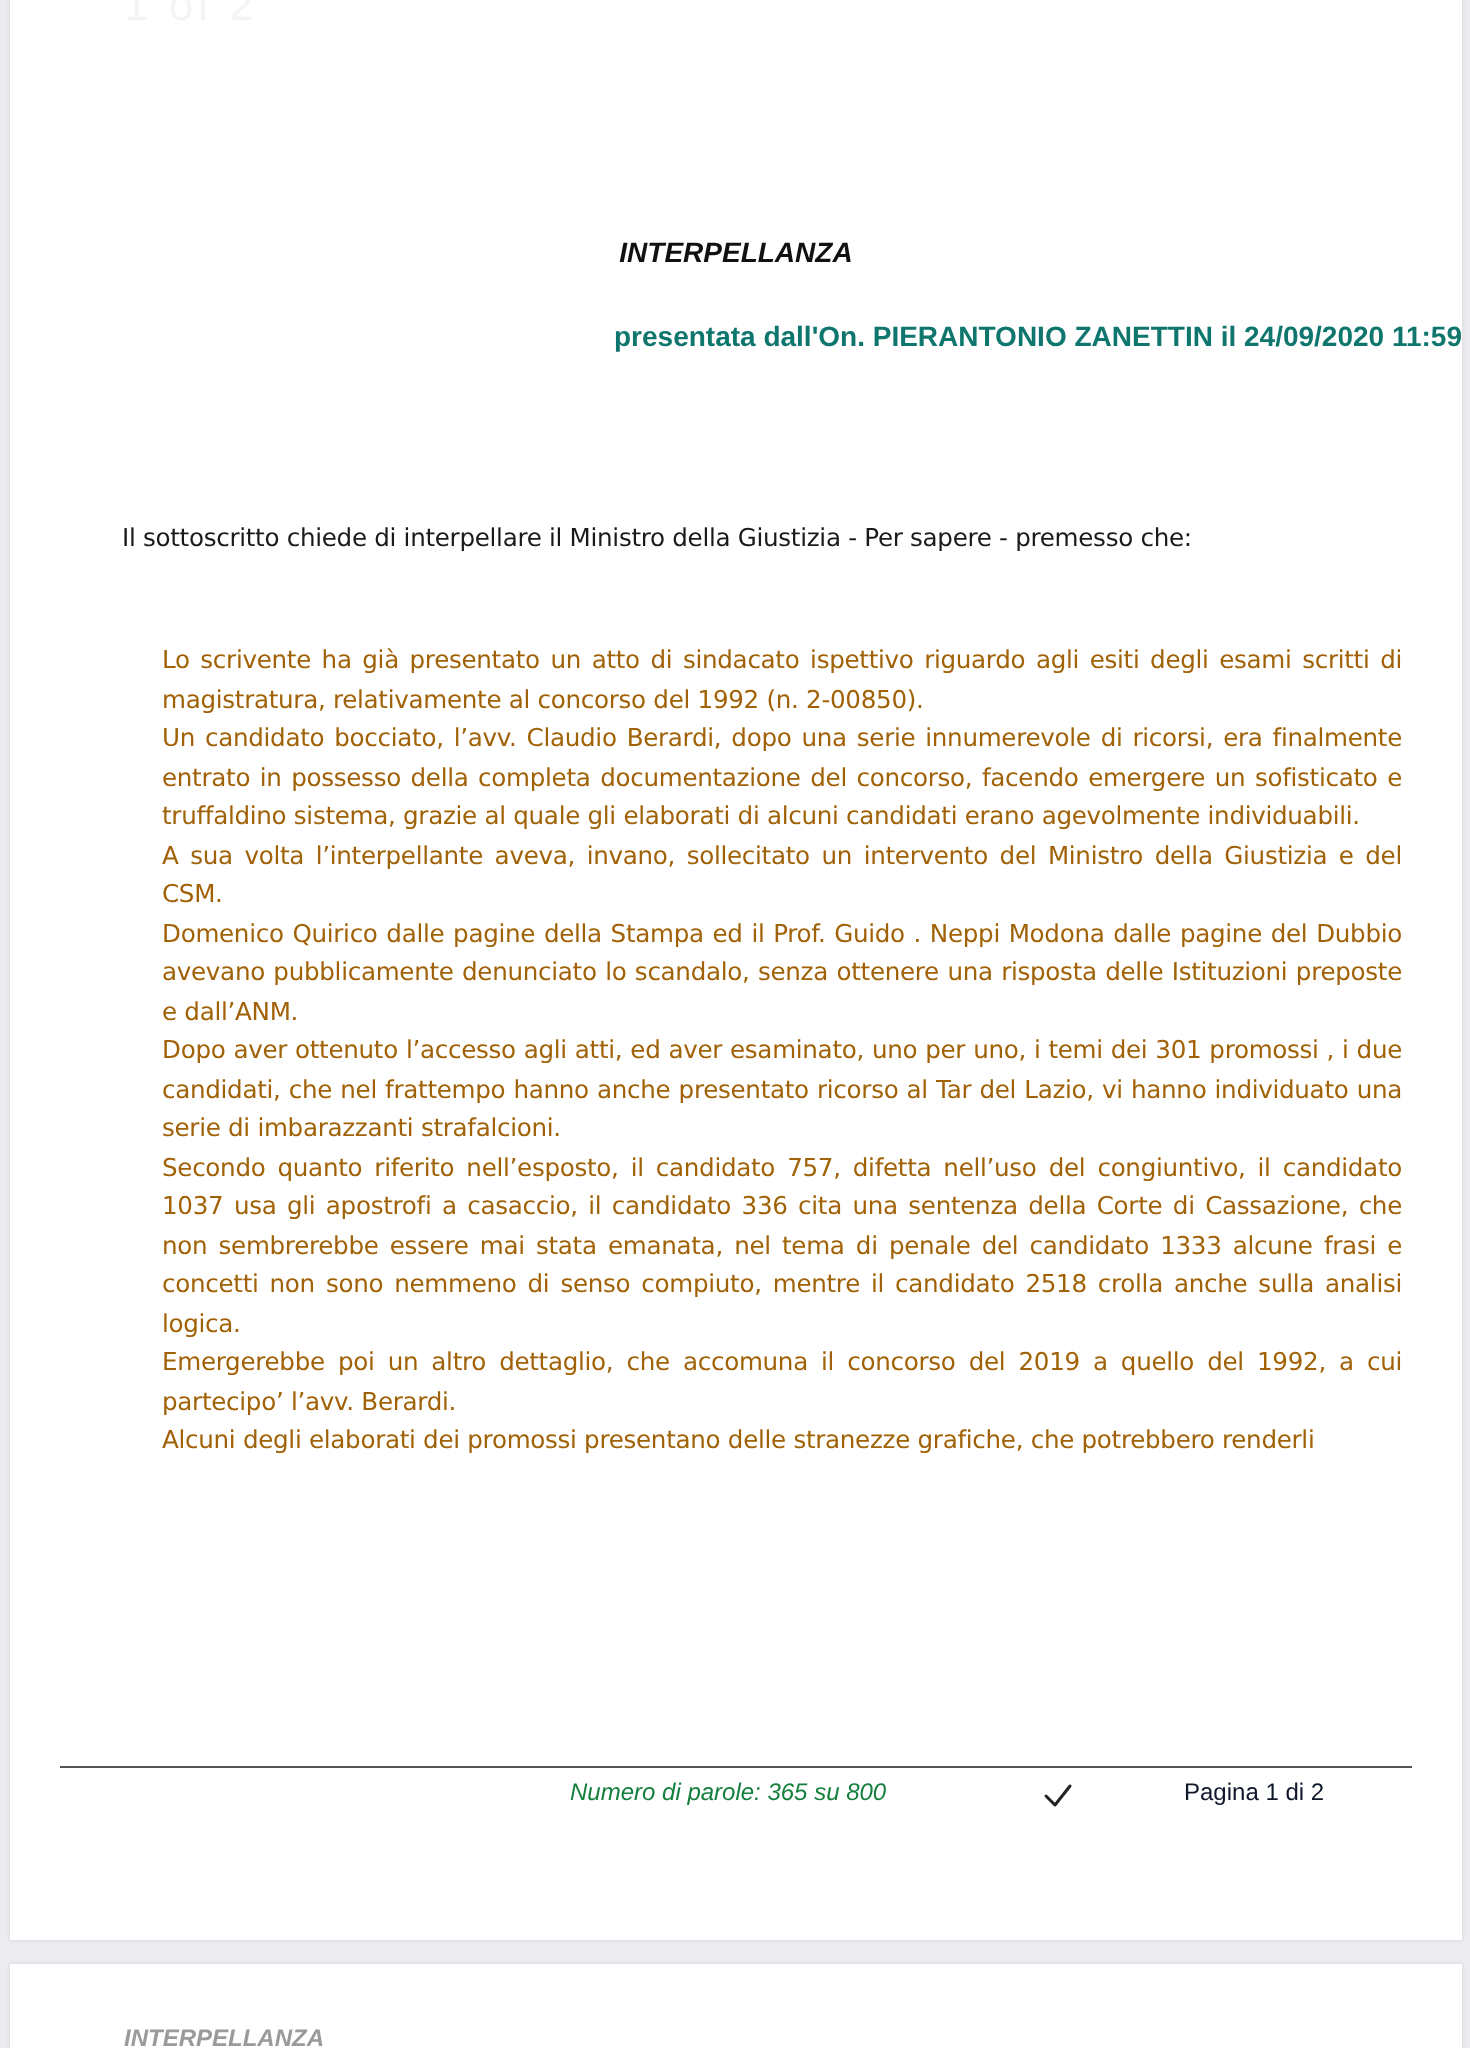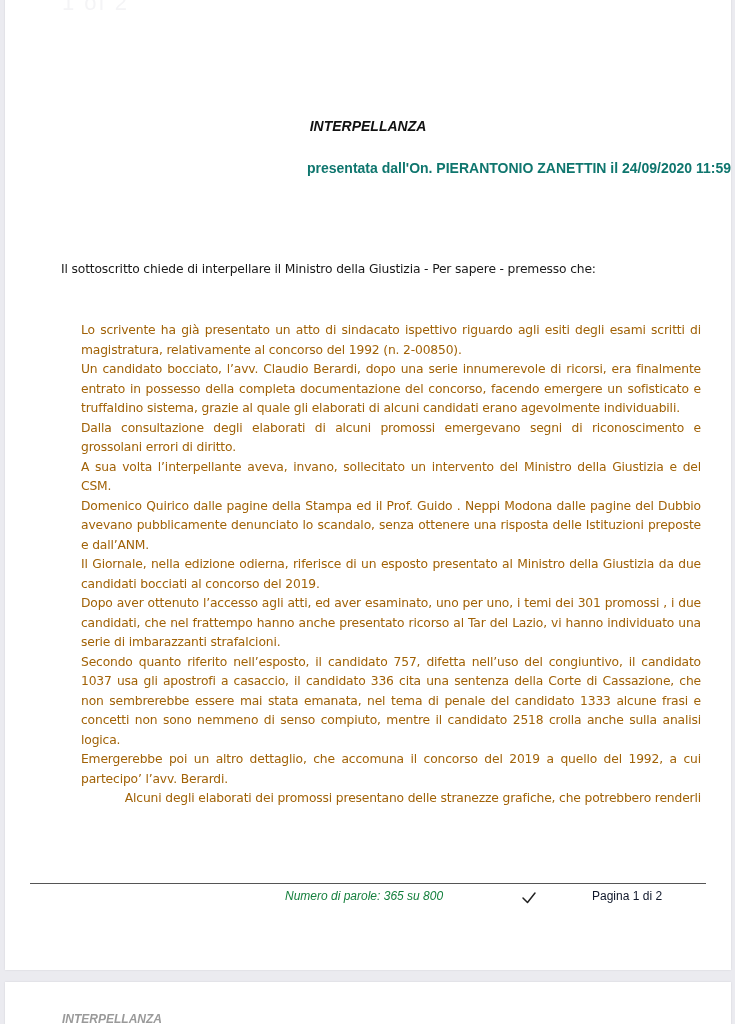--- a/index.html
+++ b/index.html
@@ -77,21 +77,21 @@
       line-height: 19.5px;
       color: #a16207;
       letter-spacing: -0.15px;
       margin-left: 20px;
     }
     .body-text p {
       margin: 0;
       text-align: justify;
     }
     .body-text p.last {
-      text-align: right;
+      text-align: left;
     }
     .footer-rule {
       position: absolute;
       left: 25px;
       width: 676px;
       top: 887px;
       height: 0;
       border-top: 1px solid #555;
     }
     .word-count {
@@ -135,24 +135,22 @@
     <div class="ghost-indicator">1 of 2</div>
 
     <div class="doc-title">INTERPELLANZA</div>
     <div class="doc-subtitle">presentata dall'On. PIERANTONIO ZANETTIN il 24/09/2020 11:59</div>
 
     <div class="intro">Il sottoscritto chiede di interpellare il Ministro della Giustizia - Per sapere - premesso che:</div>
 
     <div class="body-text">
       <p>Lo scrivente ha già presentato un atto di sindacato ispettivo riguardo agli esiti degli esami scritti di magistratura, relativamente al concorso del 1992  (n. 2-00850).</p>
       <p>Un candidato bocciato, l’avv. Claudio Berardi, dopo una serie innumerevole di ricorsi, era finalmente entrato in possesso  della completa documentazione del concorso, facendo emergere un sofisticato e truffaldino sistema, grazie al quale gli elaborati di alcuni candidati erano agevolmente individuabili.</p>
-      <p>Dalla consultazione degli elaborati di alcuni promossi emergevano segni di riconoscimento e grossolani errori di diritto.</p>
       <p>A sua volta l’interpellante  aveva, invano,  sollecitato un intervento del Ministro della Giustizia e del CSM.</p>
       <p>Domenico Quirico dalle pagine della Stampa ed il Prof. Guido . Neppi Modona dalle pagine del Dubbio  avevano pubblicamente  denunciato lo scandalo, senza ottenere una risposta delle Istituzioni  preposte  e  dall’ANM.</p>
-      <p>Il Giornale, nella edizione odierna, riferisce di un esposto  presentato al Ministro della Giustizia  da due candidati bocciati al concorso del 2019.</p>
       <p>Dopo aver ottenuto l’accesso agli atti, ed aver esaminato, uno per uno,  i temi dei 301 promossi , i due candidati, che nel frattempo hanno anche presentato ricorso al Tar del Lazio, vi  hanno individuato una serie di imbarazzanti strafalcioni.</p>
       <p>Secondo quanto riferito nell’esposto, il  candidato 757, difetta nell’uso del congiuntivo, il candidato 1037 usa gli apostrofi a casaccio, il candidato 336 cita una sentenza della Corte di Cassazione, che non sembrerebbe essere mai stata emanata, nel tema di penale del candidato 1333 alcune frasi e concetti non sono nemmeno di senso compiuto, mentre  il candidato 2518 crolla anche sulla analisi logica.</p>
       <p>Emergerebbe poi un altro dettaglio, che accomuna il concorso del 2019 a quello del 1992, a cui partecipo’  l’avv. Berardi.</p>
       <p class="last">Alcuni degli elaborati dei promossi presentano delle stranezze grafiche, che potrebbero renderli</p>
     </div>
 
     <div class="footer-rule"></div>
     <div class="word-count">Numero di parole: 365 su 800</div>
     <svg class="check-icon" viewBox="0 0 16 14">
       <polyline points="2,7 6.5,11.5 14,2" fill="none" stroke="#222" stroke-width="1.5" stroke-linecap="round" stroke-linejoin="round"></polyline>

